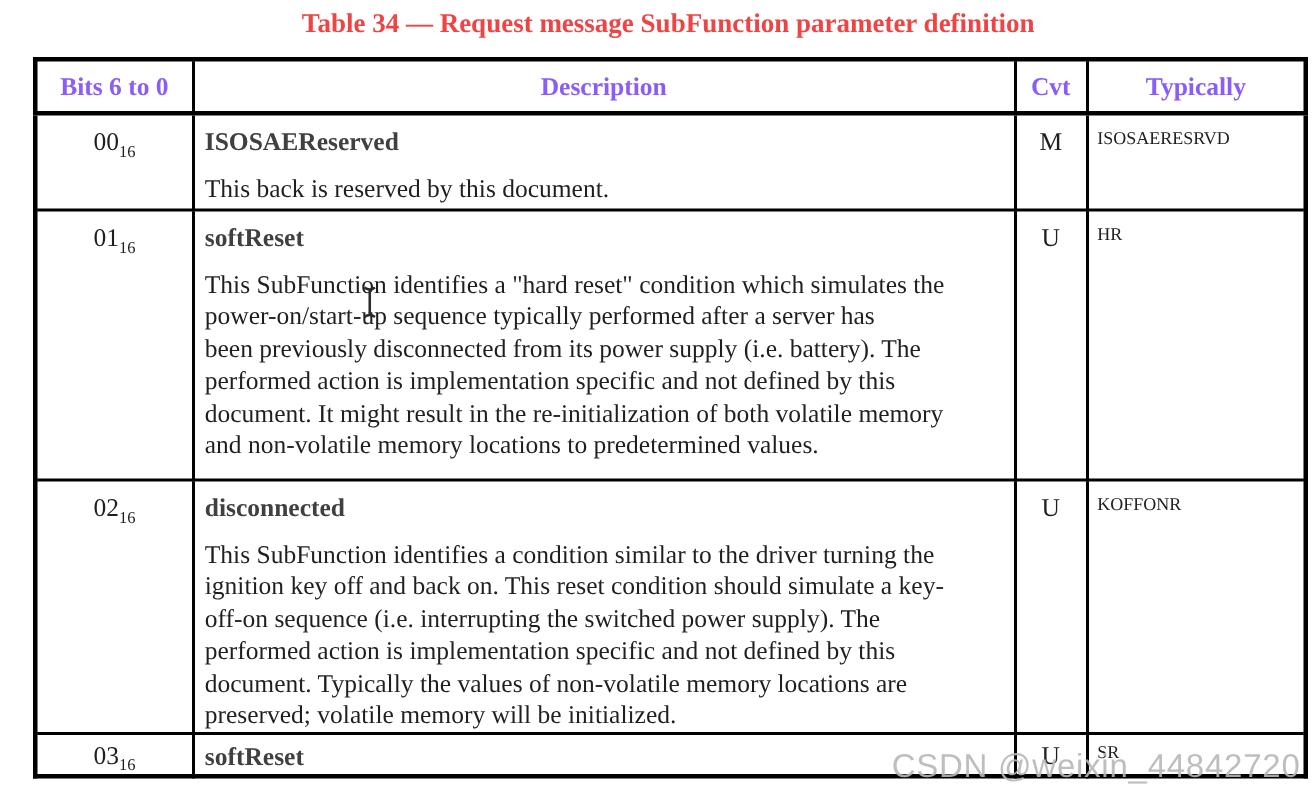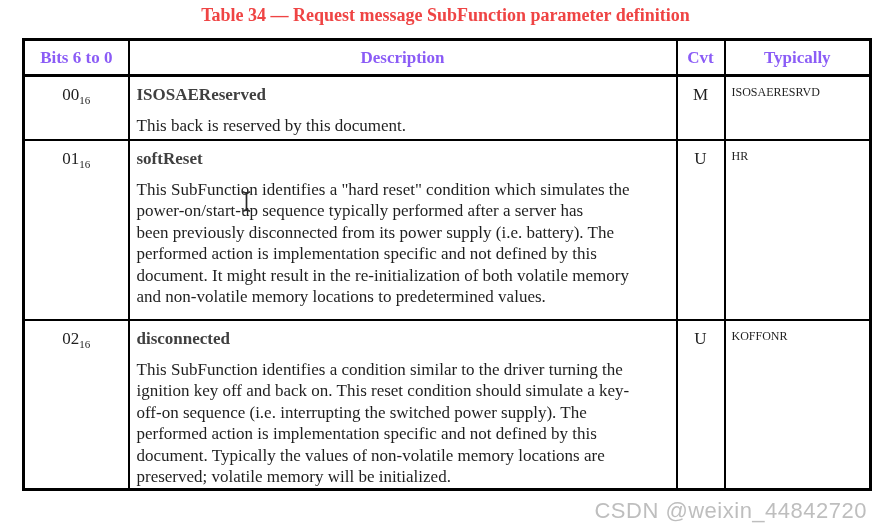--- a/index.html
+++ b/index.html
@@ -149,20 +149,31 @@
 ignition key off and back on. This reset condition should simulate a key-
 off-on sequence (i.e. interrupting the switched power supply). The
 performed action is implementation specific and not defined by this
 document. Typically the values of non-volatile memory locations are
 preserved; volatile memory will be initialized.</div>
       </td>
       <td class="cvt-cell">U</td>
       <td class="mnemonic-cell">KOFFONR</td>
     </tr>
 
+    <tr class="row-soft">
+      <td class="bits-cell">
+        <span>03</span><span class="bits-sub">16</span>
+      </td>
+      <td class="desc-cell">
+        <div class="desc-title">softReset</div>
+
+      </td>
+      <td class="cvt-cell">U</td>
+      <td class="mnemonic-cell">SR</td>
+    </tr>
   </tbody>
     </table>
 
   <div class="text-cursor">
     <svg width="11" height="23" viewBox="0 0 11 23" aria-hidden="true">
       <path d="M2 1.6 Q5.5 4.4 9 1.6" fill="none" stroke="#2a2a2a" stroke-width="1.7"></path>
       <line x1="5.5" y1="2.8" x2="5.5" y2="20.2" stroke="#2a2a2a" stroke-width="1.7"></line>
       <path d="M2 21.4 Q5.5 18.6 9 21.4" fill="none" stroke="#2a2a2a" stroke-width="1.7"></path>
     </svg>
   </div>

